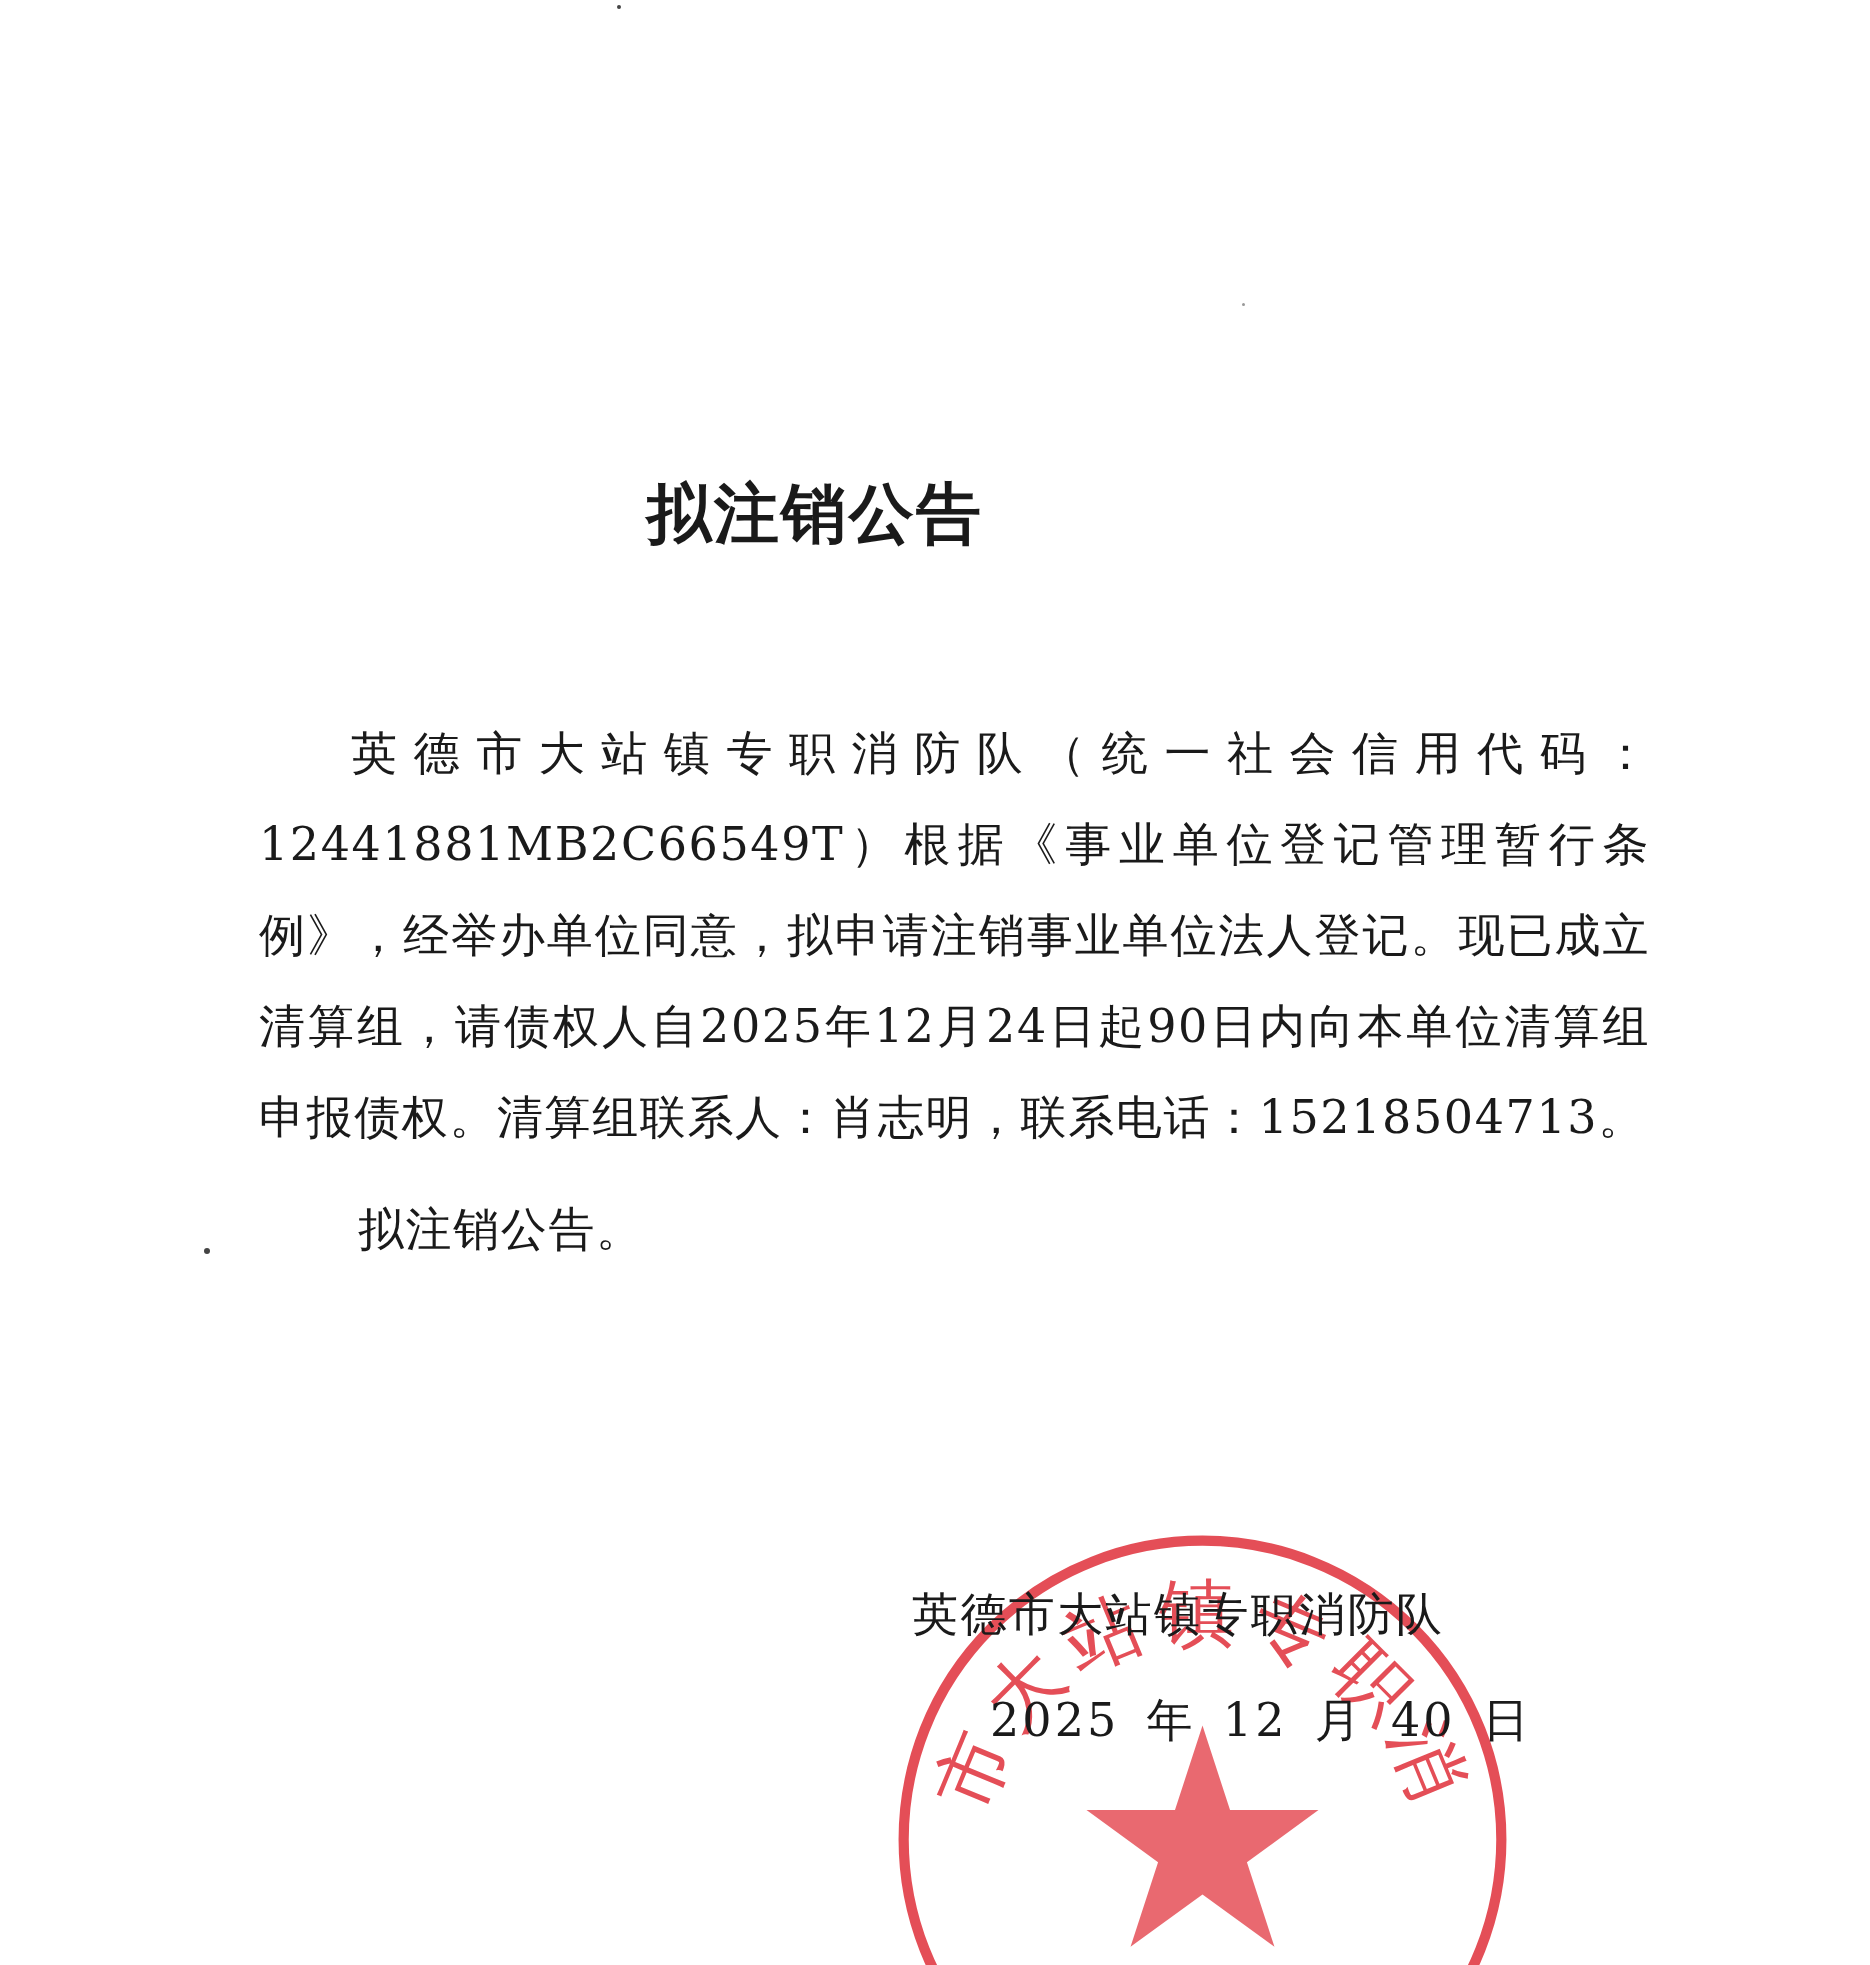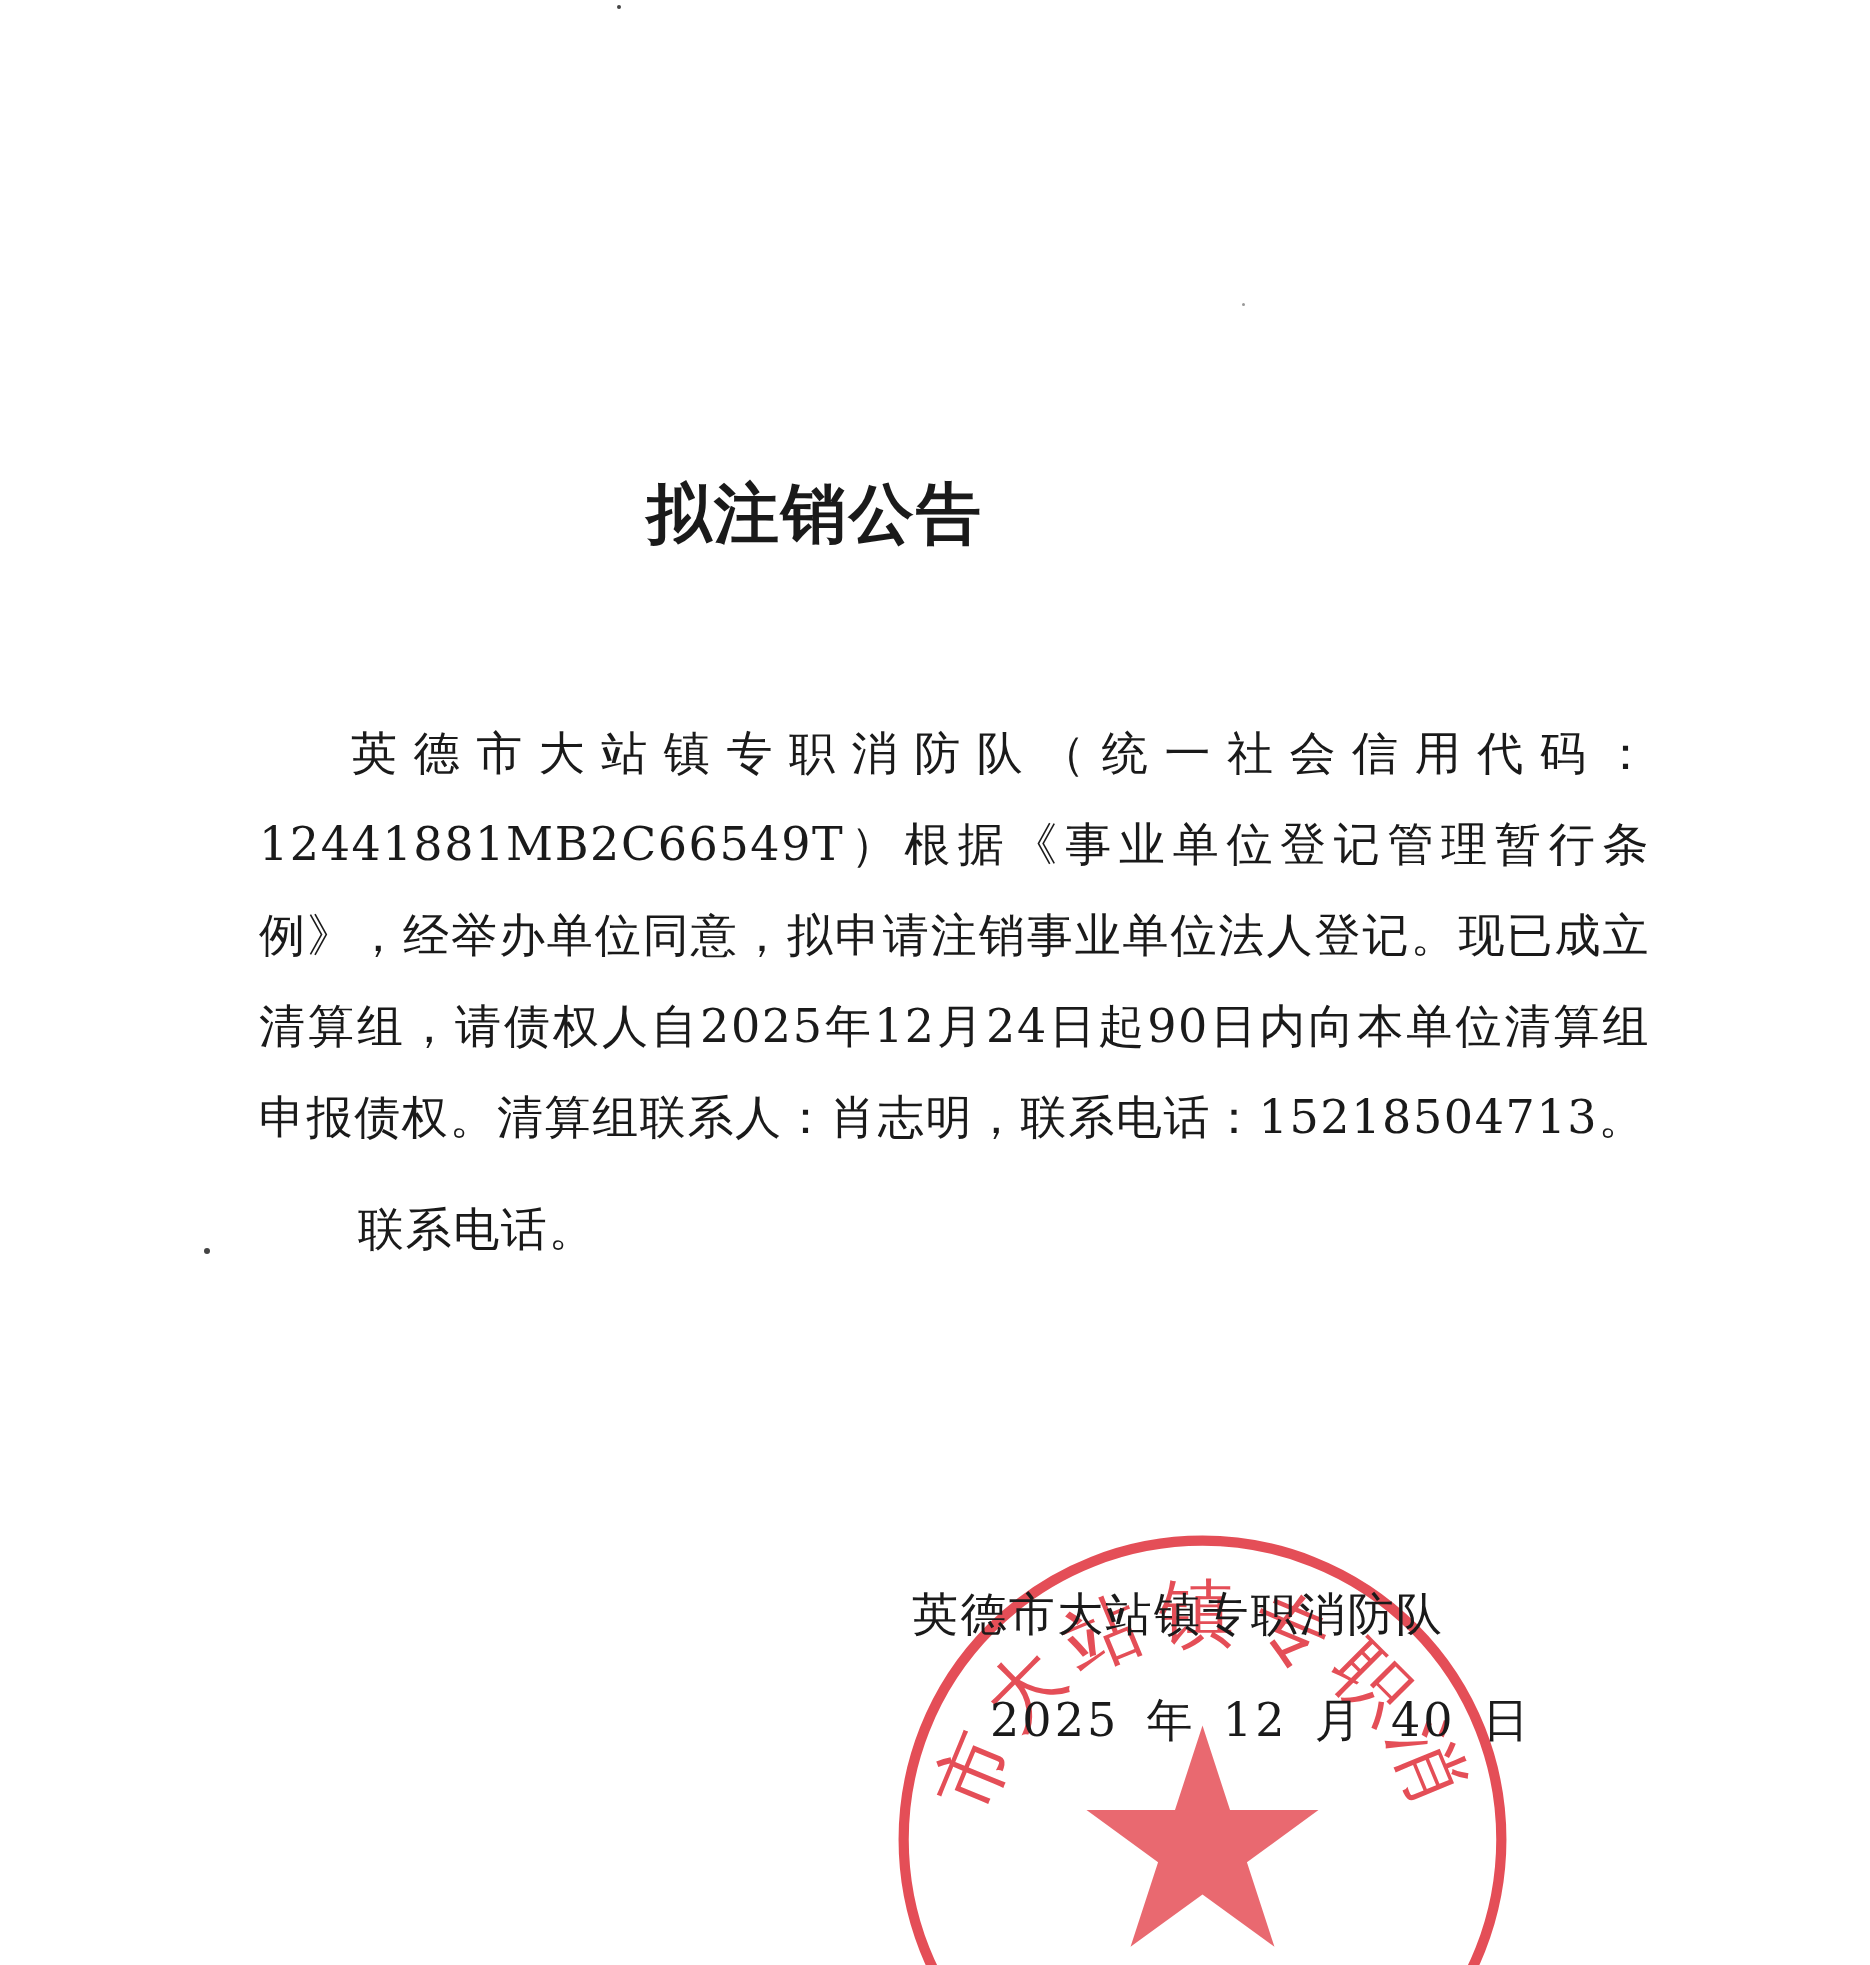--- a/index.html
+++ b/index.html
@@ -23,21 +23,21 @@
 <div class="dot" style="left:617px;top:4.7px;width:3.9px;height:3.9px;"></div>
 <div class="dot" style="left:1242px;top:303px;width:3.1px;height:3.1px;background:#999;"></div>
 <div class="dot" style="left:204px;top:1248px;width:6.3px;height:6.3px;"></div>
 
 <div class="title">拟注销公告</div>
 
 <div class="body">
   <p>英德市大站镇专职消防队（统一社会信用代码：12441881MB2C66549T）根据《事业单位登记管理暂行条例》，经举办单位同意，拟申请注销事业单位法人登记。现已成立清算组，请债权人自2025年12月24日起90日内向本单位清算组申报债权。清算组联系人：肖志明，联系电话：15218504713。</p>
 </div>
 
-<div class="closing">联系电话。</div>
+<div class="closing">拟注销公告。</div>
 
 <svg class="seal" viewBox="0 0 1620 1620">
   <defs>
     <path id="arcTop" d="M 250 860 A 560 560 0 1 1 1370 860"></path>
     <path id="arcBot" d="M 420 1180 A 540 540 0 0 0 1200 1180"></path>
   </defs>
   <circle cx="810" cy="810" r="760" fill="none" stroke="#e0303a" stroke-width="26"></circle>
   <polygon points="810,520 880,735 1105,735 923,868 993,1083 810,950 627,1083 697,868 515,735 740,735" fill="#e0303a" opacity="0.85"></polygon>
   <text font-size="190" fill="#e0303a" font-family="DejaVu Sans, sans-serif" letter-spacing="30">
     <textPath href="#arcTop" startOffset="50%" text-anchor="middle">英德市大站镇专职消防队</textPath>

